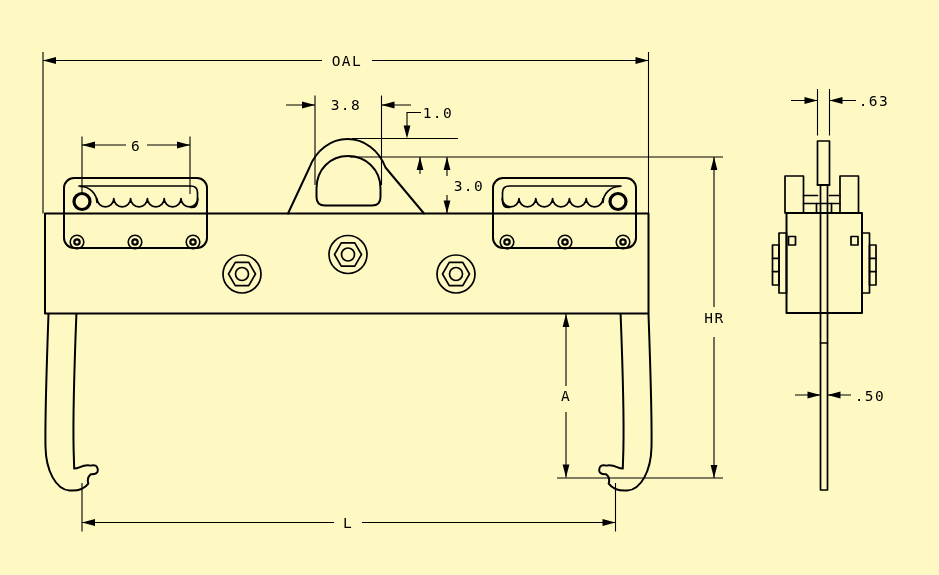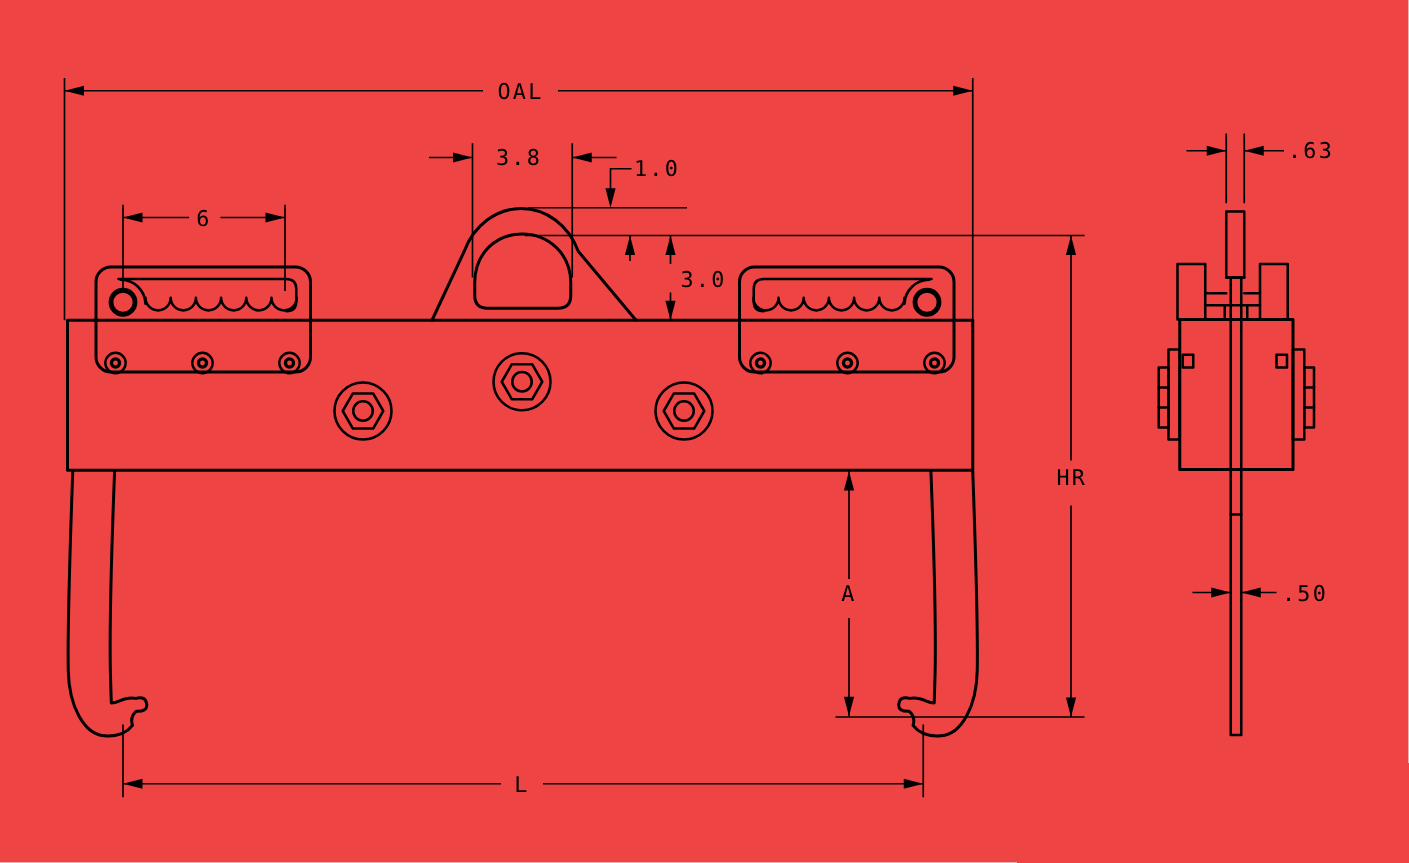--- a/index.html
+++ b/index.html
@@ -1,16 +1,16 @@
 <!DOCTYPE html>
 <html><head>
 <meta charset="utf-8">
 <style>
   html,body{margin:0;padding:0;background:#ffffff;}
-  .stage{width:939px;height:575px;background:#ef4444;position:relative;overflow:hidden;}
+  .stage{width:939px;height:575px;background:#fef9c3;position:relative;overflow:hidden;}
   svg{display:block;}
   .obj{fill:none;stroke:#000;stroke-width:2;stroke-linejoin:round;stroke-linecap:round;}
   .obj-thin{fill:none;stroke:#000;stroke-width:1.7;stroke-linejoin:round;stroke-linecap:round;}
   .dim{fill:none;stroke:#000;stroke-width:1.1;stroke-linecap:butt;}
   .arrow{fill:#000;stroke:none;}
   .dimtext{font-family:"DejaVu Sans Mono","Liberation Mono",monospace;font-size:14.5px;
            letter-spacing:1.5px;fill:#000;}
 </style>
 </head>
 <body>

